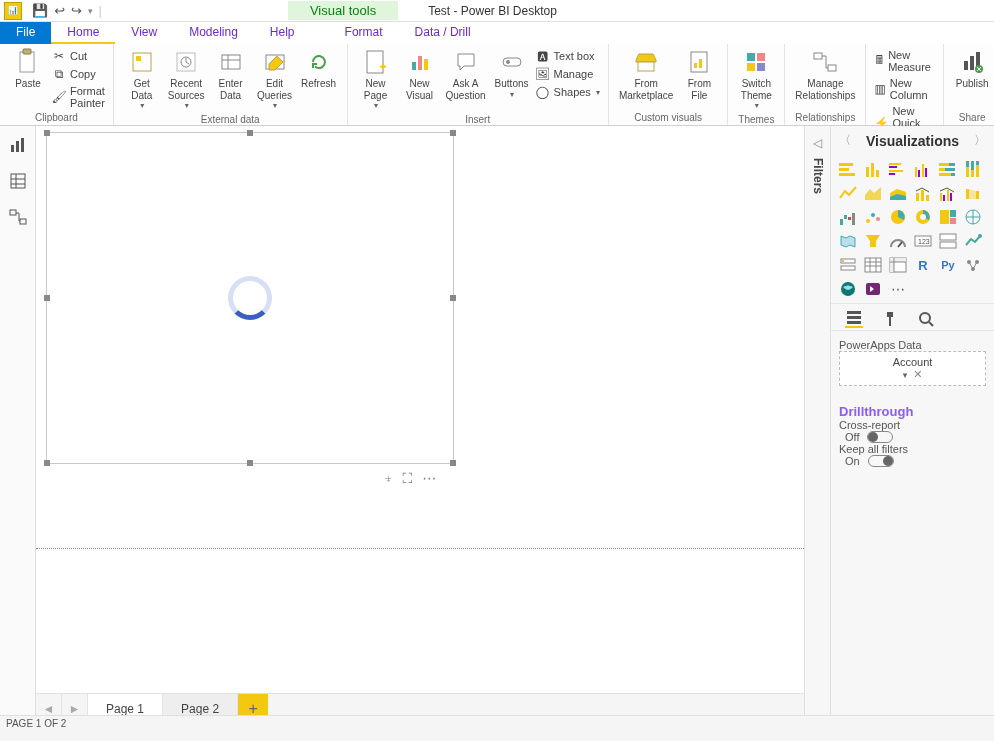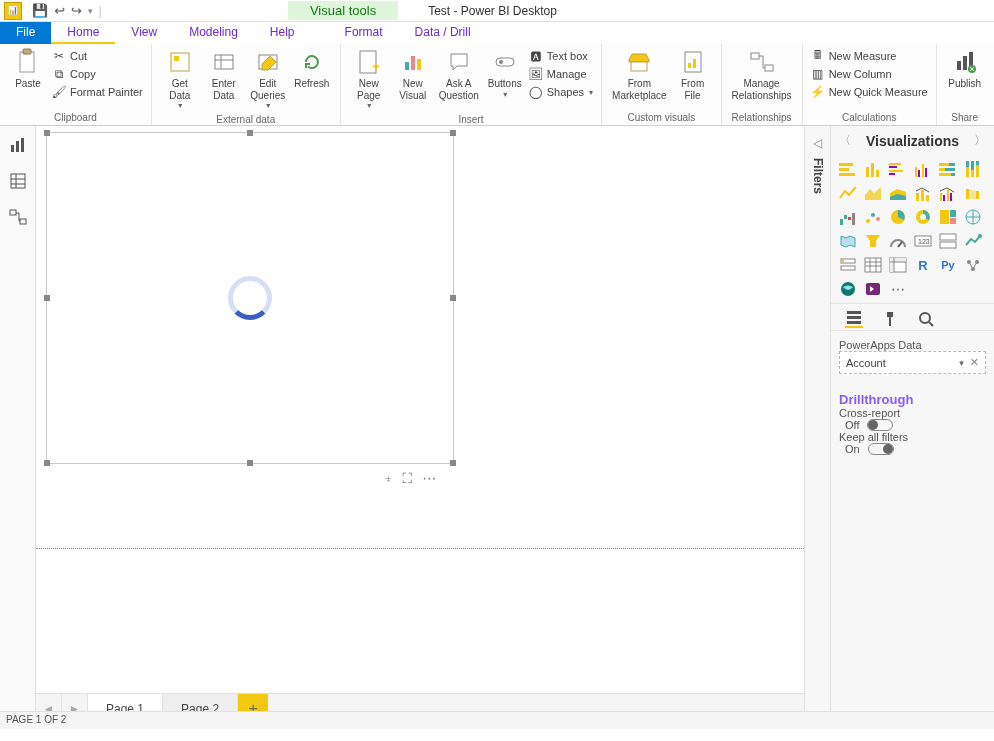--- a/index.html
+++ b/index.html
@@ -63,31 +63,31 @@
 .viz-hdr { display:flex; align-items:center; justify-content:space-between; padding:6px 8px; }
 .viz-hdr .ttl { font-size:14px; font-weight:600; color:#333; }
 .viz-hdr .chev { color:#888; font-size:12px; cursor:pointer; }
 .viz-gallery { padding: 4px 6px; display:grid; grid-template-columns: repeat(6, 22px); gap:4px 3px; border-bottom:1px solid #e4e4e4; }
 .viz-ic { width:22px; height:20px; display:flex;align-items:center;justify-content:center; cursor:pointer; }
 .viz-tabs { display:flex; gap:18px; padding:6px 14px 2px; border-bottom:1px solid #e4e4e4; }
 .viz-tabs .t { width:18px; height:18px; display:flex;align-items:center;justify-content:center; cursor:pointer; color:#555; }
 .viz-tabs .t.active { border-bottom:2px solid #F2C811; padding-bottom:2px; }
 .viz-body { padding:8px; font-size:11px; color:#444; display:flex; flex-direction:column; }
 .well-label { font-size:11px; color:#555; }
-.well { border:1px dashed #bbb; background:#fff; padding:4px 6px; display:flex; align-items:center; justify-content:space-between; font-size:11px; }
+.well { border:1px dashed #bbb; background:#fff; padding:4px 6px; display:flex; align-items:center; justify-content:space-between; font-size:11px;flex-direction:column; }
 .well .x { color:#888; cursor:pointer; }
 .sect-title { font-size:13px; font-weight:600; color:#8b5cf6; margin-top:18px; }
 .toggle-row { display:flex; align-items:center; gap:8px; font-size:11px; color:#555; padding-left:6px; }
 .toggle { width:26px; height:12px; border:1px solid #888; border-radius:8px; position:relative; }
 .toggle .knob { width:10px;height:10px;border-radius:50%;background:#666;position:absolute;top:0; }
 .toggle.off .knob{ left:0; } .toggle.on .knob{ right:0; }
 .dt-well { border:1px dashed #bbb; background:#fff; padding:6px; font-size:11px; color:#666; text-align:center; }
 
 
-.statusbar { position:absolute; bottom:12px; left:0; right:0; height:18px; background:#f5f5f5; border-top:1px solid #e0e0e0; font-size:10px; color:#555; padding:2px 6px; }
+.statusbar { position:absolute; bottom:0; left:0; right:0; height:26px; background:#f5f5f5; border-top:1px solid #e0e0e0; font-size:10px; color:#555; padding:2px 6px; }
 </style>
 </head>
 <body>
 
 <div class="titlebar">
   <div class="app-icon">📊</div>
   <div class="qat">
     <span>💾</span>
     <span>↩</span>
     <span>↪</span>
@@ -144,20 +144,31 @@
       <div class="rbtn-large dd">
           <div class="ico">
             <svg width="24" height="24">
               <rect x="3" y="3" width="18" height="18" fill="#fff" stroke="#bda24a"></rect>
               <rect x="6" y="6" width="5" height="5" fill="#f2c811"></rect>
             </svg>
           </div>
           <span>Get</span>
           <span>Data</span>
         </div>
+      <div class="rbtn-large dd">
+          <div class="ico">
+            <svg width="24" height="24">
+              <rect x="3" y="3" width="18" height="18" fill="#fff" stroke="#bbb"></rect>
+              <circle cx="12" cy="12" r="5" fill="none" stroke="#888"></circle>
+              <path d="M12 8v4l3 2" stroke="#888" fill="none"></path>
+            </svg>
+          </div>
+          <span>Recent</span>
+          <span>Sources</span>
+        </div>
       <div class="rbtn-large">
           <div class="ico">
             <svg width="24" height="24">
               <rect x="3" y="5" width="18" height="14" fill="#fff" stroke="#888"></rect>
               <line x1="3" y1="10" x2="21" y2="10" stroke="#888"></line>
               <line x1="9" y1="5" x2="9" y2="19" stroke="#888"></line>
             </svg>
           </div>
           <span>Enter</span>
           <span>Data</span>
@@ -264,20 +275,37 @@
               <rect x="11" y="10" width="3" height="9" fill="#f2c811"></rect>
             </svg>
           </div>
           <span>From</span>
           <span>File</span>
         </div>
     </div>
     <div class="label">Custom visuals</div>
   </div>
 
+  <div class="rgroup">
+    <div class="body">
+      <div class="rbtn-large dd">
+          <div class="ico">
+            <svg width="24" height="24">
+              <rect x="3" y="3" width="8" height="8" fill="#4aa"></rect>
+              <rect x="13" y="3" width="8" height="8" fill="#e88"></rect>
+              <rect x="3" y="13" width="8" height="8" fill="#f2c811"></rect>
+              <rect x="13" y="13" width="8" height="8" fill="#88c"></rect>
+            </svg>
+          </div>
+          <span>Switch</span>
+          <span>Theme</span>
+        </div>
+    </div>
+    <div class="label">Themes</div>
+  </div>
 
   <div class="rgroup">
     <div class="body">
       <div class="rbtn-large">
           <div class="ico">
             <svg width="26" height="24">
               <rect x="2" y="3" width="8" height="6" fill="#fff" stroke="#888"></rect>
               <rect x="16" y="15" width="8" height="6" fill="#fff" stroke="#888"></rect>
               <path d="M10 6h4v12h2" fill="none" stroke="#888"></path>
             </svg>

